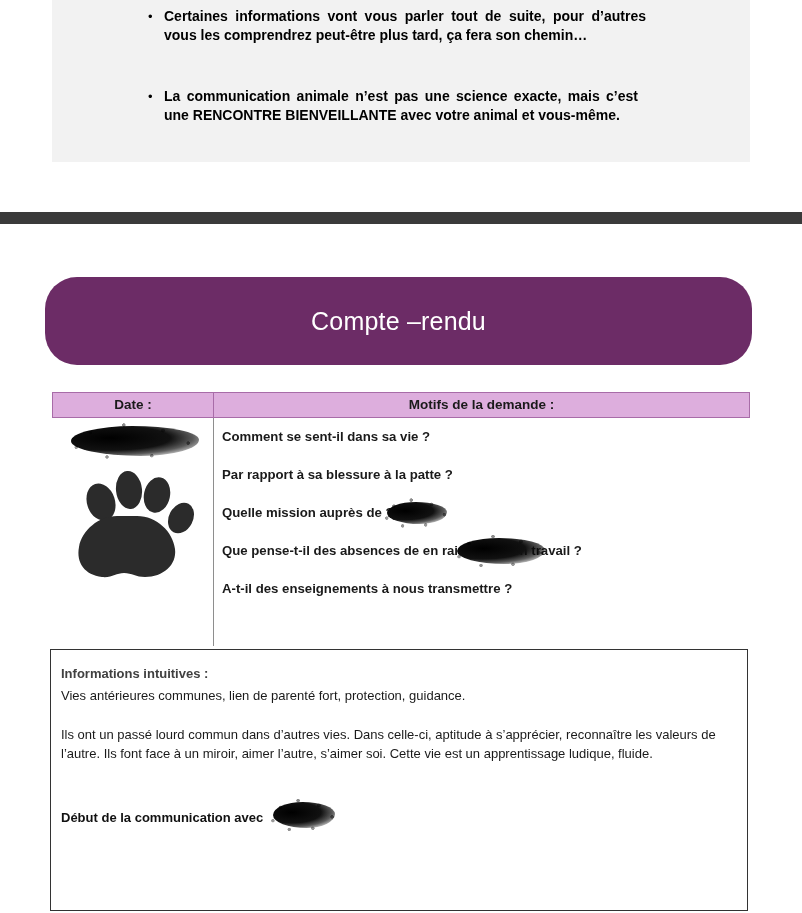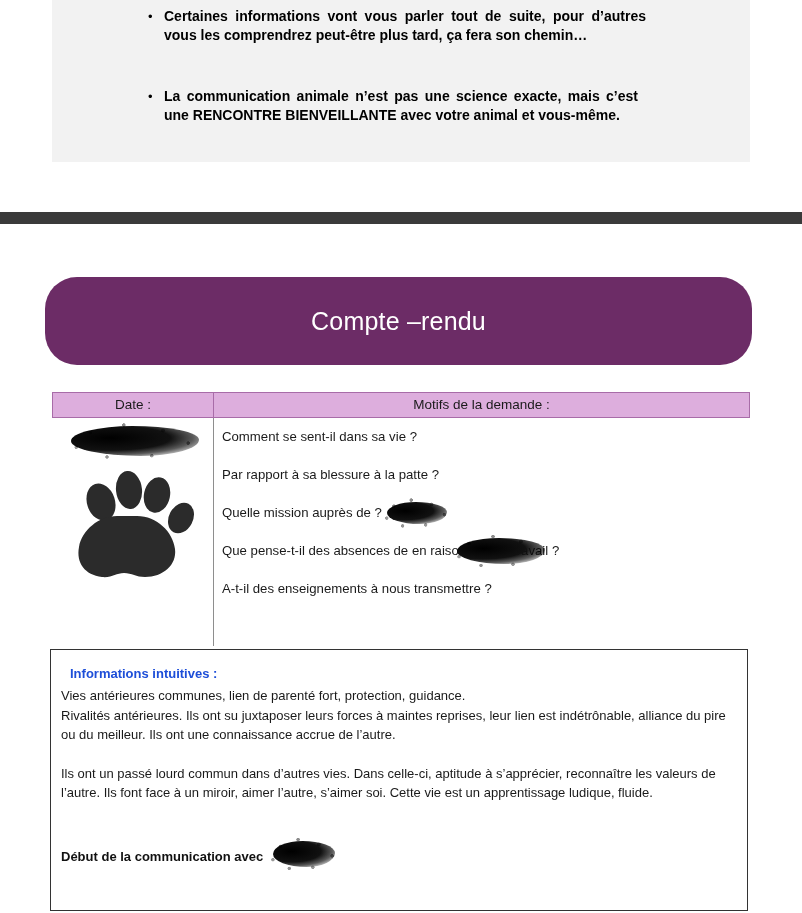--- a/index.html
+++ b/index.html
@@ -101,21 +101,21 @@
     position: absolute;
     left: 52px;
     top: 168px;
     width: 698px;
     border-collapse: collapse;
   }
   .req-table .th-cell {
     background: #ddaedd;
     border: 1px solid #a86ca8;
     text-align: center;
-    font-weight: normal;
+    font-weight: bold;
     font-size: 13.5px;
     color: #1a1a1a;
     padding: 4px 0 5px 0;
   }
   .req-table .th-date { width: 160px; }
   .req-table .body-left {
     width: 160px;
     vertical-align: top;
     border-right: 1px solid #8e8e8e;
     padding: 0;
@@ -126,20 +126,21 @@
     vertical-align: top;
     padding: 10px 0 0 8px;
     position: relative;
   }
   .question-line {
     font-size: 13.2px;
     color: #1a1a1a;
     line-height: 17px;
     margin: 0 0 21px 0;
     position: relative;
+    font-weight: bold;
   }
   .question-line:last-child { margin-bottom: 0; }
 
   
   .redact {
     position: absolute;
     border-radius: 48% 52% 46% 54% / 50% 46% 54% 50%;
     background:
       radial-gradient(ellipse at 30% 40%, #000 0%, #111 48%, rgba(0,0,0,0.65) 66%, rgba(0,0,0,0.18) 82%, rgba(0,0,0,0) 100%);
     filter: blur(0.4px);
@@ -179,22 +180,22 @@
     top: 425px;
     width: 698px;
     height: 262px;
     border: 1px solid #333333;
     box-sizing: border-box;
     padding: 14px 16px 0 10px;
   }
   .notes-heading {
     font-size: 13px;
     font-weight: bold;
-    color: #1d4ed8;
-    margin: 0 0 3px 9px;
+    color: #404040;
+    margin: 0 0 3px 0;
     line-height: 19px;
   }
   .notes-p {
     font-size: 13px;
     color: #1a1a1a;
     line-height: 19.5px;
     margin: 0;
   }
   .notes-spacer { height: 19px; }
   .notes-begin {
@@ -264,21 +265,20 @@
           </p>
           <p class="question-line">A-t-il des enseignements à nous transmettre ?</p>
         </td>
       </tr>
     </tbody>
       </table>
 
     <div class="notes-box">
       <p class="notes-heading">Informations intuitives :</p>
       <p class="notes-p">Vies antérieures communes, lien de parenté fort, protection, guidance.</p>
-      <p class="notes-p">Rivalités antérieures. Ils ont su juxtaposer leurs forces à maintes reprises, leur lien est indétrônable, alliance du pire ou du meilleur. Ils ont une connaissance accrue de l’autre.</p>
       <div class="notes-spacer"></div>
       <p class="notes-p">Ils ont un passé lourd commun dans d’autres vies. Dans celle-ci, aptitude à s’apprécier, reconnaître les valeurs de l’autre. Ils font face à un miroir, aimer l’autre, s’aimer soi. Cette vie est un apprentissage ludique, fluide.</p>
       <p class="notes-begin">
         <span>Début de la communication avec</span>
         <span class="redact redact-begin"></span>
       </p>
     </div>
 
   </div>
 </div>

